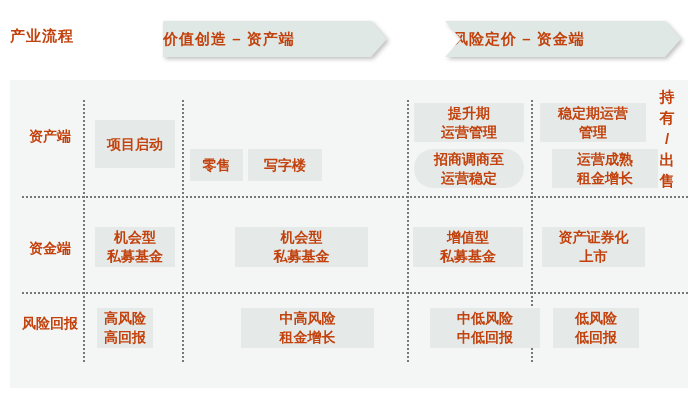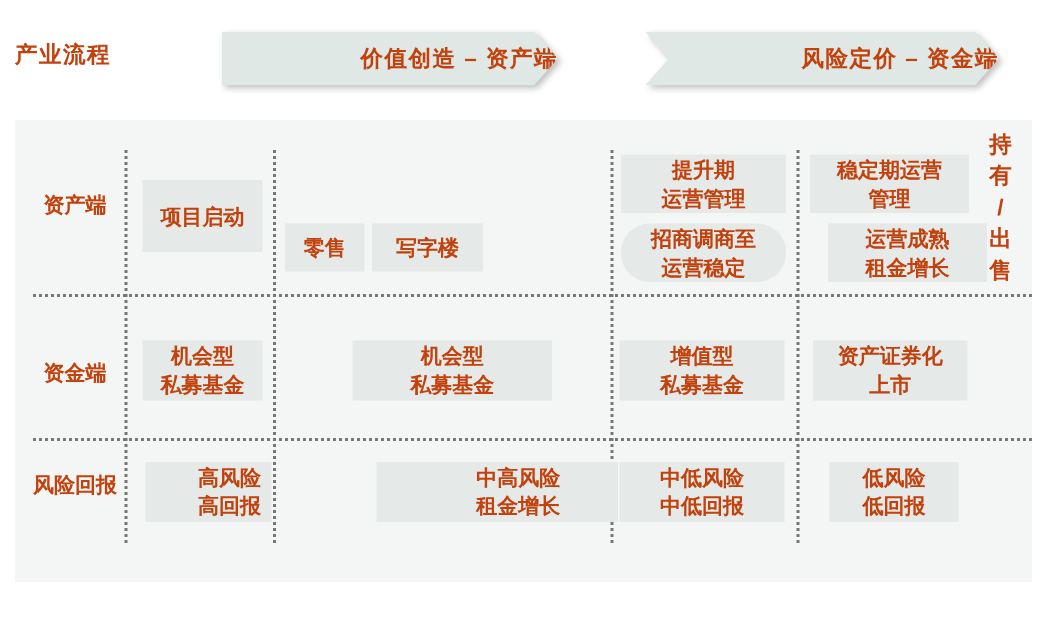--- a/index.html
+++ b/index.html
@@ -8,22 +8,22 @@
     font-family:"Liberation Sans", sans-serif; color:#c2410c; overflow:hidden;
   }
   .flow-label {
     position:absolute; left:10px; top:27px;
     font-size:15px; font-weight:bold; letter-spacing:1px;
   }
   .arrow-wrap { position:absolute; top:21px; height:36px;
     filter:drop-shadow(2px 2px 2px rgba(110,110,110,0.45)); }
   .arrow {
     width:100%; height:100%; background:#dfe8e5;
-    display:flex; align-items:center; justify-content:flex-end;
-    font-size:15px; font-weight:bold; letter-spacing:1px;
+    display:flex; align-items:center; justify-content:flex-start;
+    font-size:15px; font-weight:bold; letter-spacing:1px;margin-left:15px;
   }
   .arrow.pentagon { clip-path:polygon(0 0, calc(100% - 16px) 0, 100% 50%, calc(100% - 16px) 100%, 0 100%); }
   .arrow.chevron  { clip-path:polygon(0 0, calc(100% - 16px) 0, 100% 50%, calc(100% - 16px) 100%, 0 100%, 16px 50%); padding-left:8px; }
   .panel { position:absolute; left:10px; top:80px; width:678px; height:308px; background:#f4f5f5; }
   .vline { position:absolute; top:100px; height:262px; width:0; border-left:2px dotted #777; }
   .hline { position:absolute; left:22px; width:666px; height:0; border-top:2px dotted #777; }
   .row-label {
     position:absolute; left:12px; width:76px; text-align:center;
     font-size:14px; font-weight:bold;
   }
@@ -117,29 +117,29 @@
   </div>
   <div class="box" style="left:413px; top:227px; width:110px; height:40px;">
     <span>增值型</span>
     <span>私募基金</span>
   </div>
   <div class="box" style="left:542px; top:227px; width:103px; height:40px;">
     <span>资产证券化</span>
     <span>上市</span>
   </div>
 
-  <div class="box" style="left:97px; top:308px; width:56px; height:40px;padding-left:28px;">
+  <div class="box" style="left:97px; top:308px; width:56px; height:40px;">
     <span>高风险</span>
     <span>高回报</span>
   </div>
-  <div class="box" style="left:251px; top:308px; width:133px; height:40px;padding-left:28px;">
+  <div class="box" style="left:241px; top:308px; width:133px; height:40px;">
     <span>中高风险</span>
     <span>租金增长</span>
   </div>
-  <div class="box" style="left:413px; top:308px; width:110px; height:40px;">
+  <div class="box" style="left:430px; top:308px; width:110px; height:40px;">
     <span>中低风险</span>
     <span>中低回报</span>
   </div>
   <div class="box" style="left:553px; top:308px; width:86px; height:40px;">
     <span>低风险</span>
     <span>低回报</span>
   </div>
 
 </div>
 

